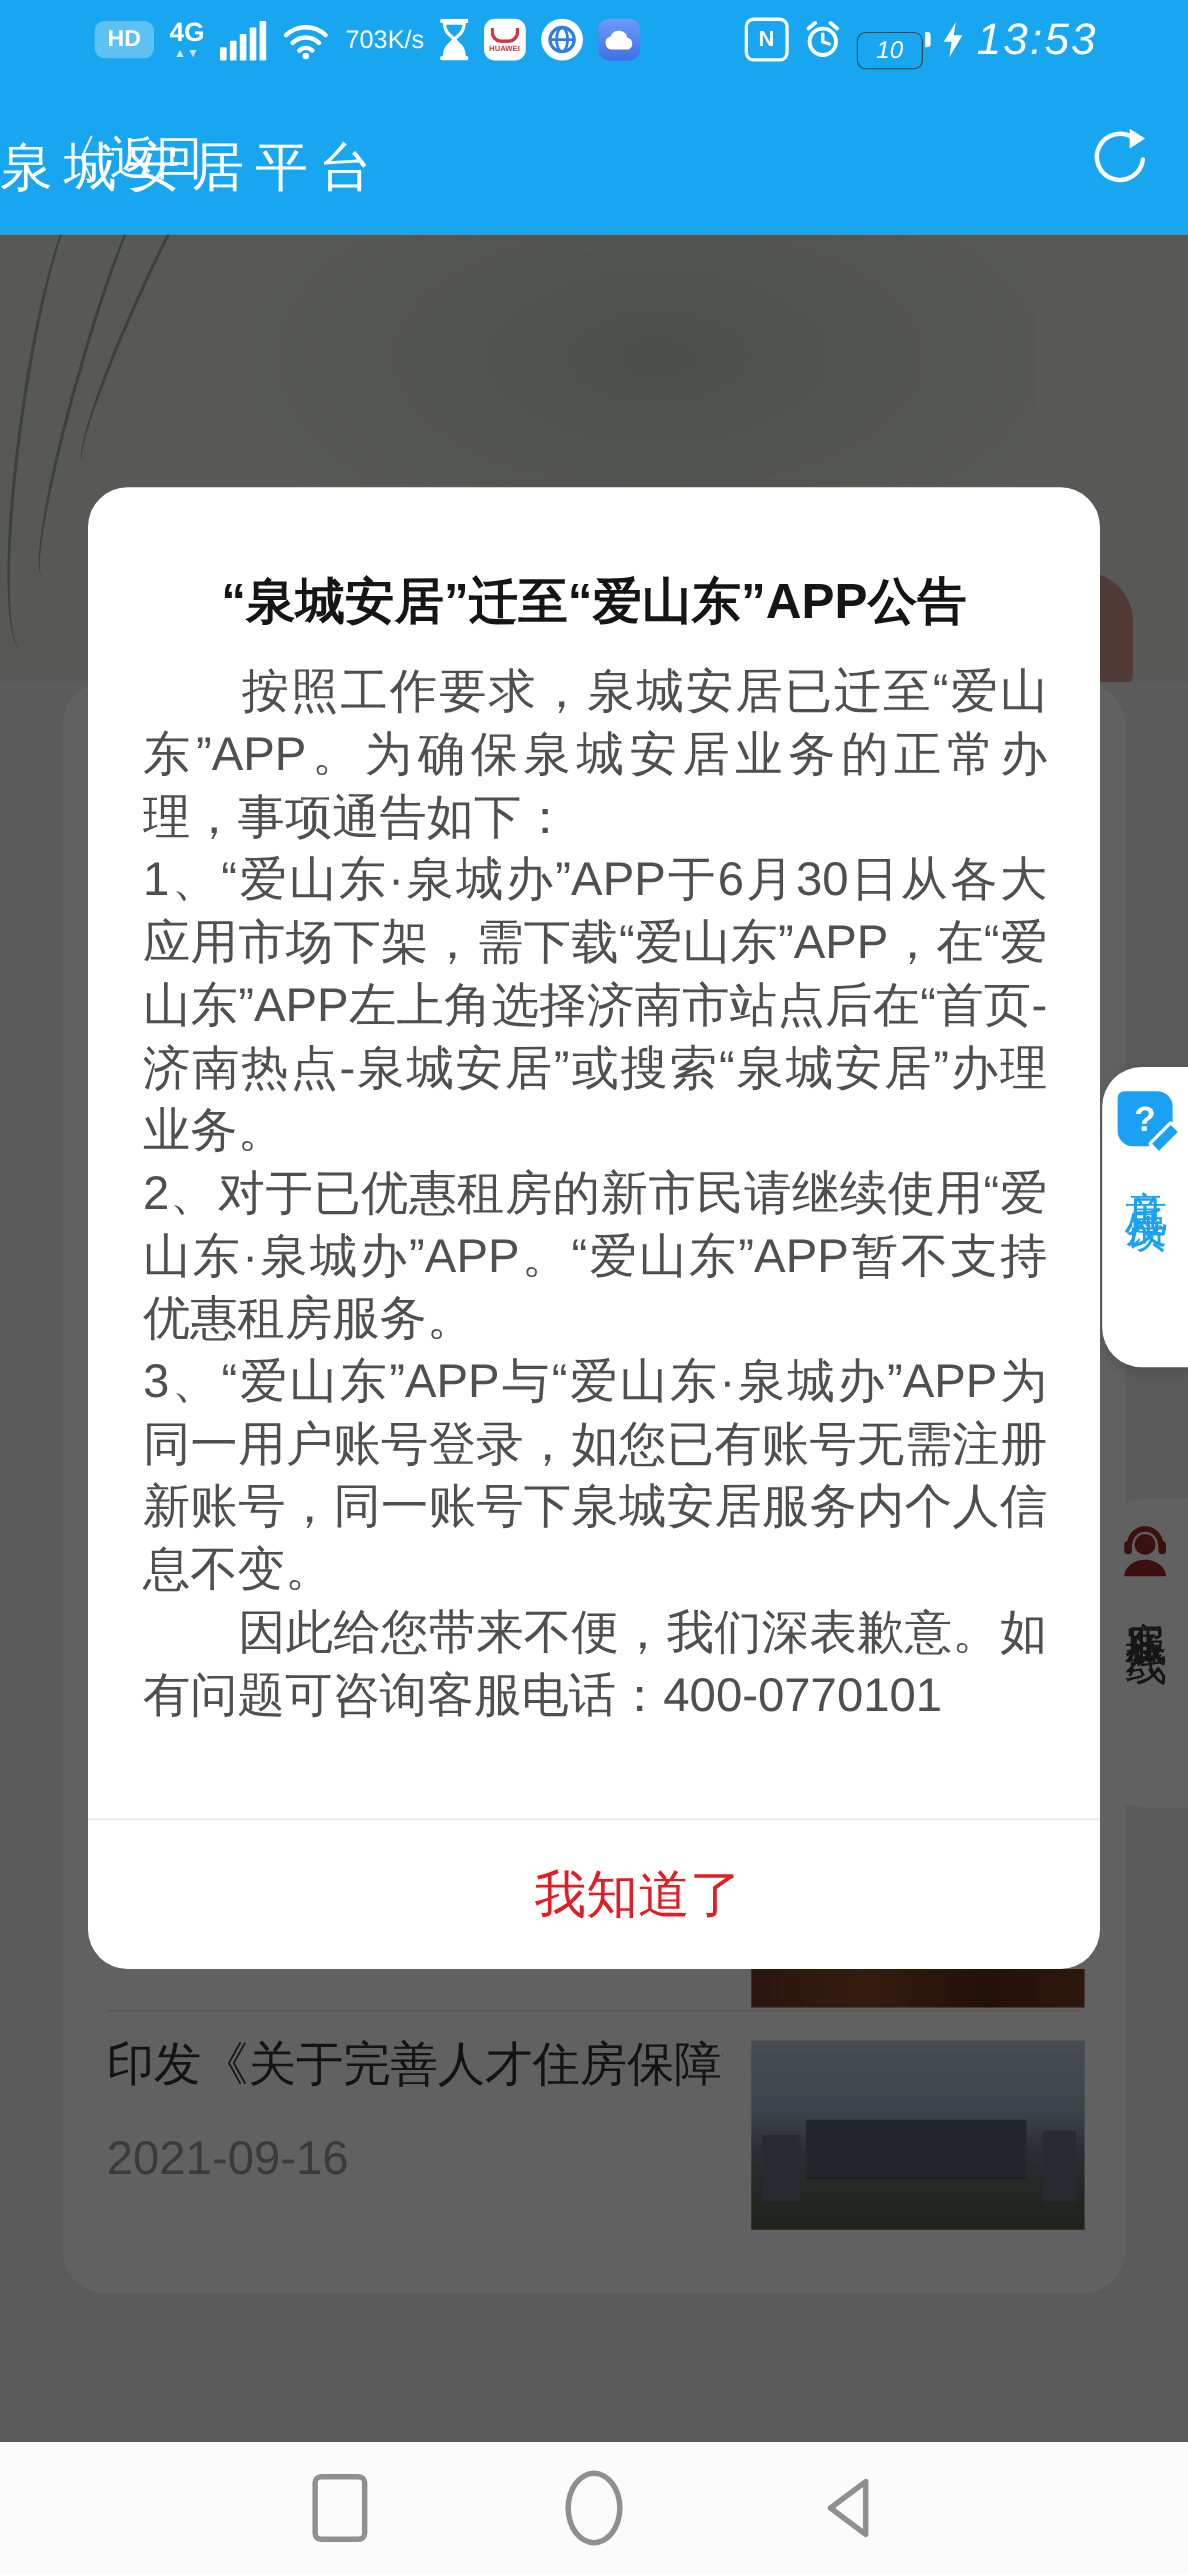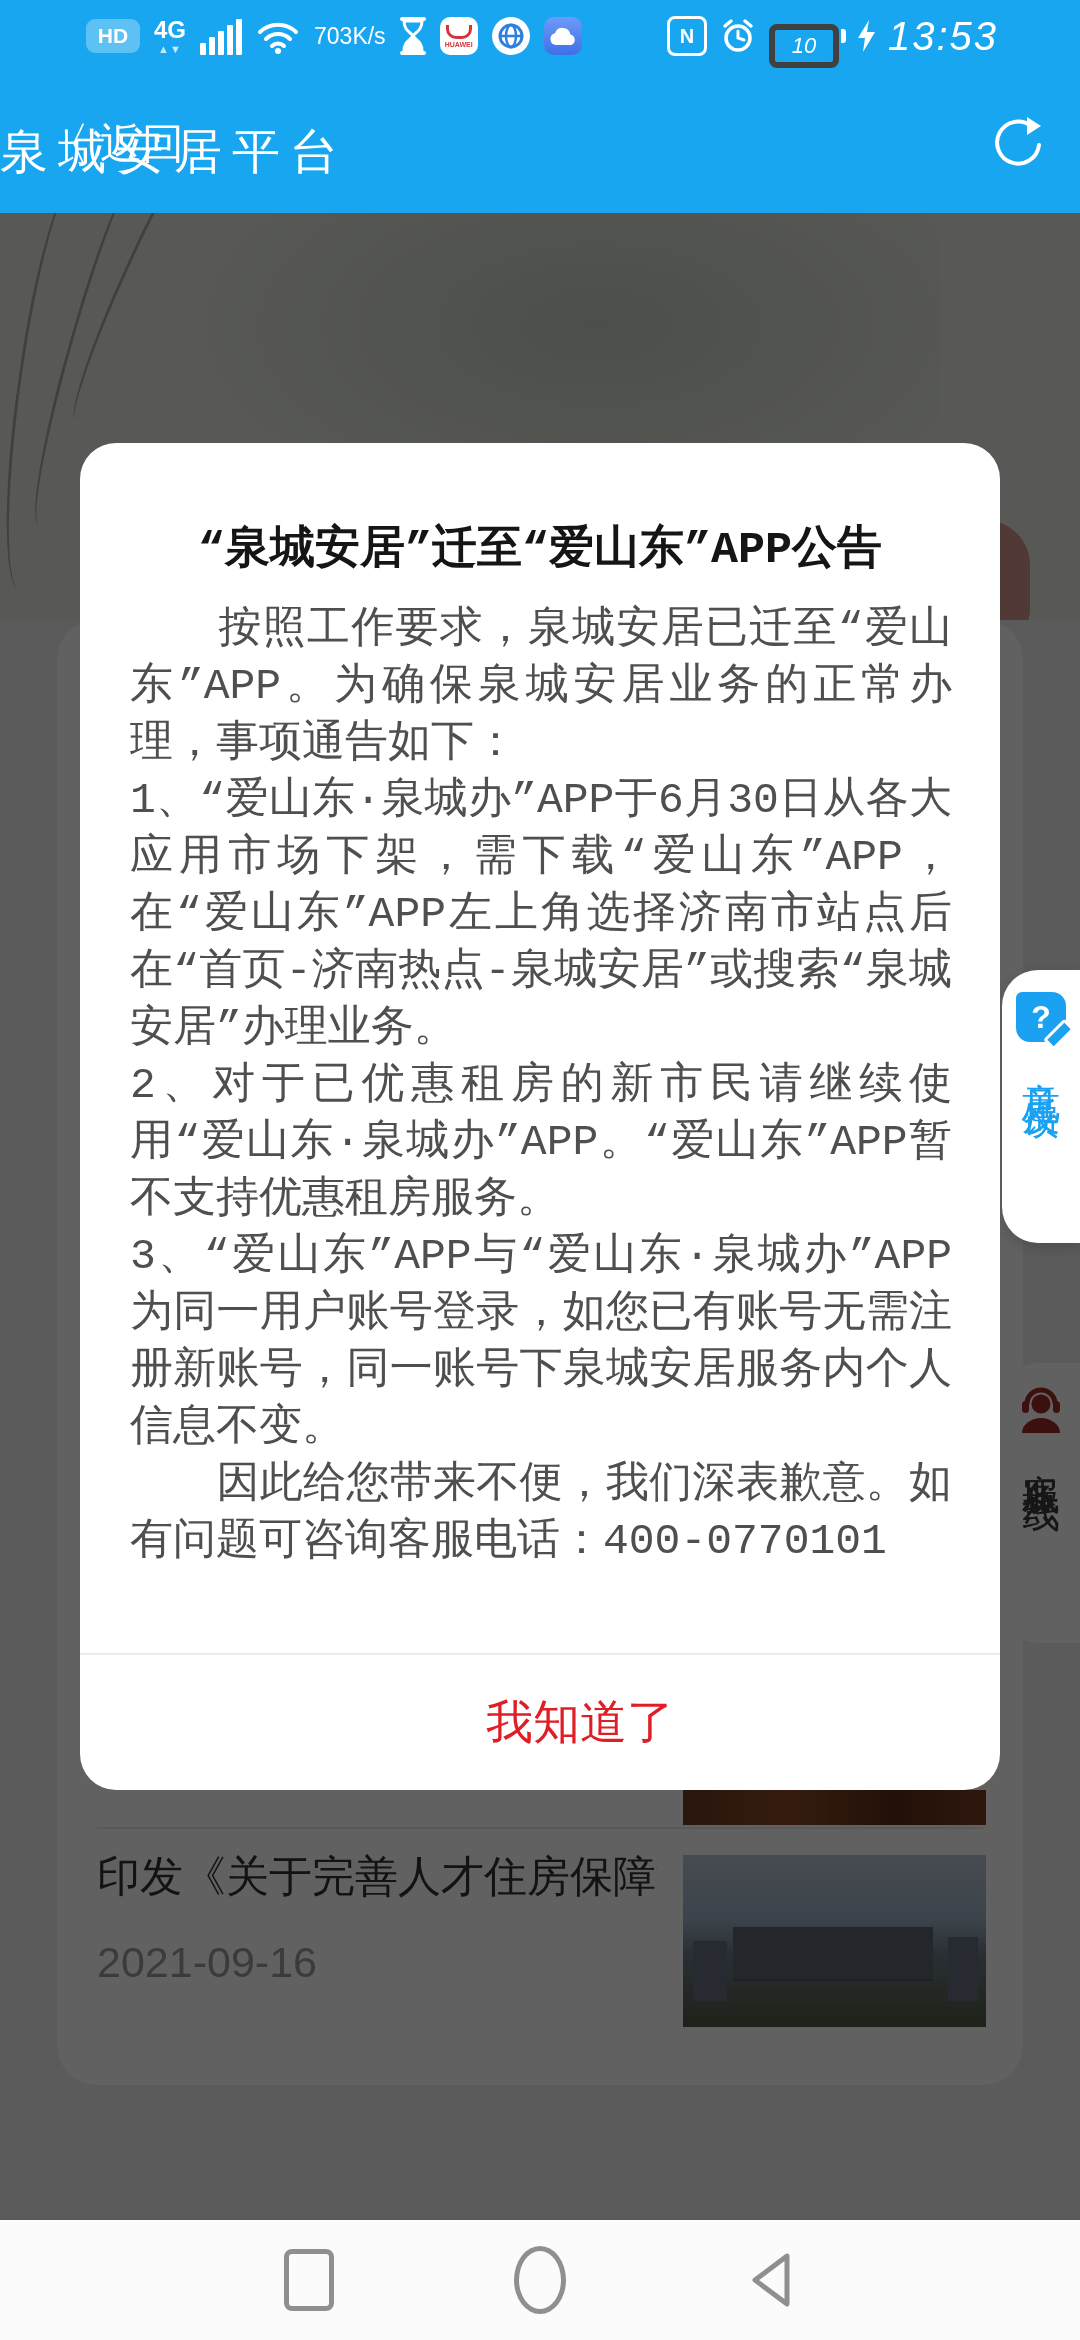--- a/index.html
+++ b/index.html
@@ -27,21 +27,21 @@
   .store-tile{width:38px;height:38px;background:#fff;border-radius:10px;display:flex;flex-direction:column;
     align-items:center;justify-content:center;}
   .store-arc{width:20px;height:11px;border:3px solid #d5343c;border-top:none;border-radius:0 0 10px 10px;}
   .store-txt{font-size:7px;color:#d5343c;font-weight:bold;margin-top:2px;letter-spacing:0;}
   .globe-tile{width:38px;height:38px;background:#fff;border-radius:50%;display:flex;align-items:center;justify-content:center;}
   .cloud-tile{width:38px;height:38px;border-radius:10px;background:linear-gradient(180deg,#6d9bf7,#3f6fe8);
     display:flex;align-items:center;justify-content:center;}
   .nfc-box{width:34px;height:34px;border:3px solid #fff;border-radius:8px;display:flex;align-items:center;
     justify-content:center;font-size:20px;font-weight:bold;}
   .battery{display:flex;align-items:center;}
-  .batt-body{width:58px;height:32px;border:6px solid #404040;border-radius:8px;display:flex;align-items:center;
+  .batt-body{width:58px;height:32px;border:1px solid #404040;border-radius:8px;display:flex;align-items:center;
     justify-content:center;font-size:22px;font-style:italic;margin-top:20px;}
   .batt-cap{width:5px;height:14px;background:#fff;border-radius:0 3px 3px 0;margin-left:2px;}
   .clock-time{font-size:40px;font-style:italic;letter-spacing:2px;}
 
   .nav-row{position:absolute;top:102px;left:0;width:1080px;height:100px;color:#fff;}
   .back-button{position:absolute;left:44px;top:14px;display:flex;align-items:center;gap:10px;font-size:42px;}
   .back-chevron{font-size:46px;line-height:1;}
   .page-title{position:absolute;left:0;width:940px;text-align:left;top:18px;font-size:48px;letter-spacing:10px;}
   .refresh-button{position:absolute;right:30px;top:10px;width:62px;height:62px;display:flex;align-items:center;justify-content:center;}
 
@@ -69,21 +69,21 @@
   .news-thumb .bldg{position:absolute;left:50px;top:72px;width:200px;height:52px;background:#5c6673;
     box-shadow:0 2px 0 #4c5560;}
   .news-thumb .bldg2{position:absolute;left:10px;top:86px;width:34px;height:60px;background:#66707e;}
   .news-thumb .bldg3{position:absolute;right:8px;top:82px;width:30px;height:64px;background:#66707e;}
 
   
   .dim-overlay{position:absolute;top:213px;left:0;width:1080px;height:2007px;background:rgba(0,0,0,.62);z-index:5;}
 
   
   .dialog{position:absolute;left:80px;top:443px;width:920px;height:1347px;background:#fff;border-radius:36px;
-    z-index:10;overflow:hidden;font-family:Liberation Mono, monospace;}
+    z-index:10;overflow:hidden;}
   .dialog-title{position:absolute;top:74px;left:0;width:920px;text-align:center;font-size:45px;font-weight:bold;color:#151515;}
   .dialog-body{position:absolute;top:158px;left:50px;width:822px;font-size:43px;line-height:57px;color:#4f4f4f;
     text-align:justify;}
   .dialog-body p{margin:0;}
   .dialog-hr{position:absolute;top:1210px;left:0;width:920px;height:2px;background:#ececec;}
   .confirm-button{position:absolute;top:1212px;left:0;width:920px;height:135px;display:flex;align-items:center;
     justify-content:center;font-size:47px;color:#e01e26;padding-left:40px;}
 
   
   .side-btn{position:absolute;left:1002px;width:78px;background:#fff;border-radius:36px 0 0 36px;

